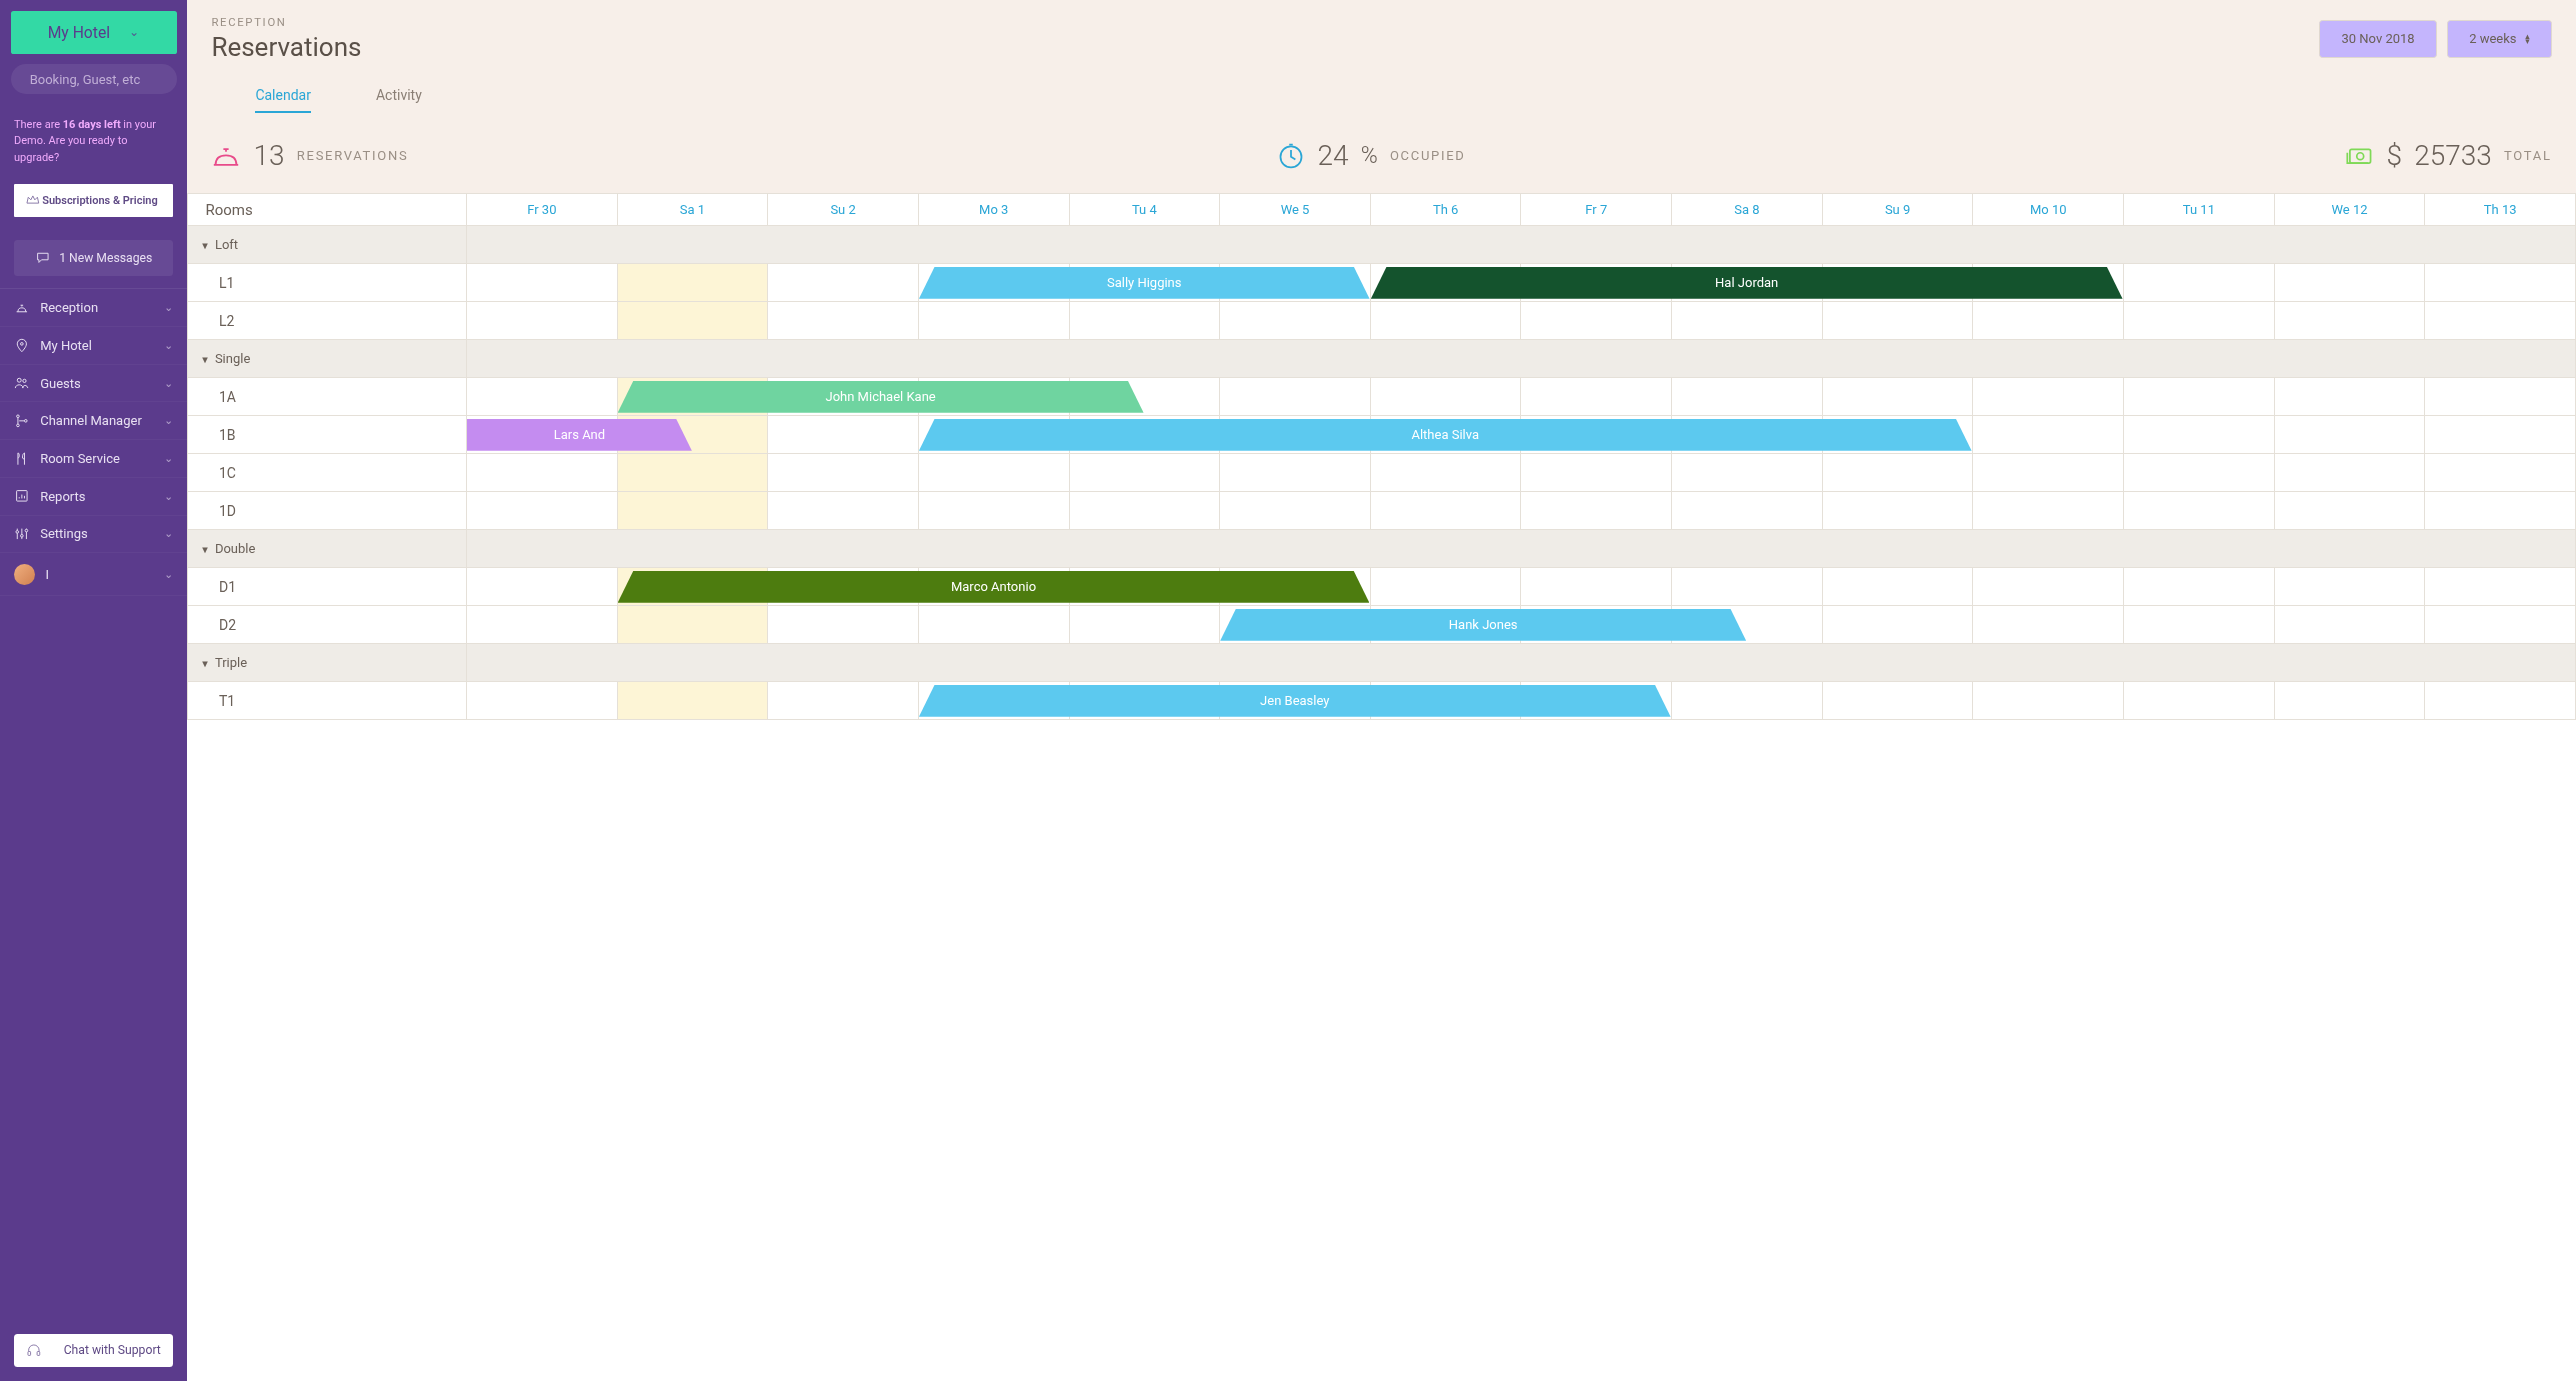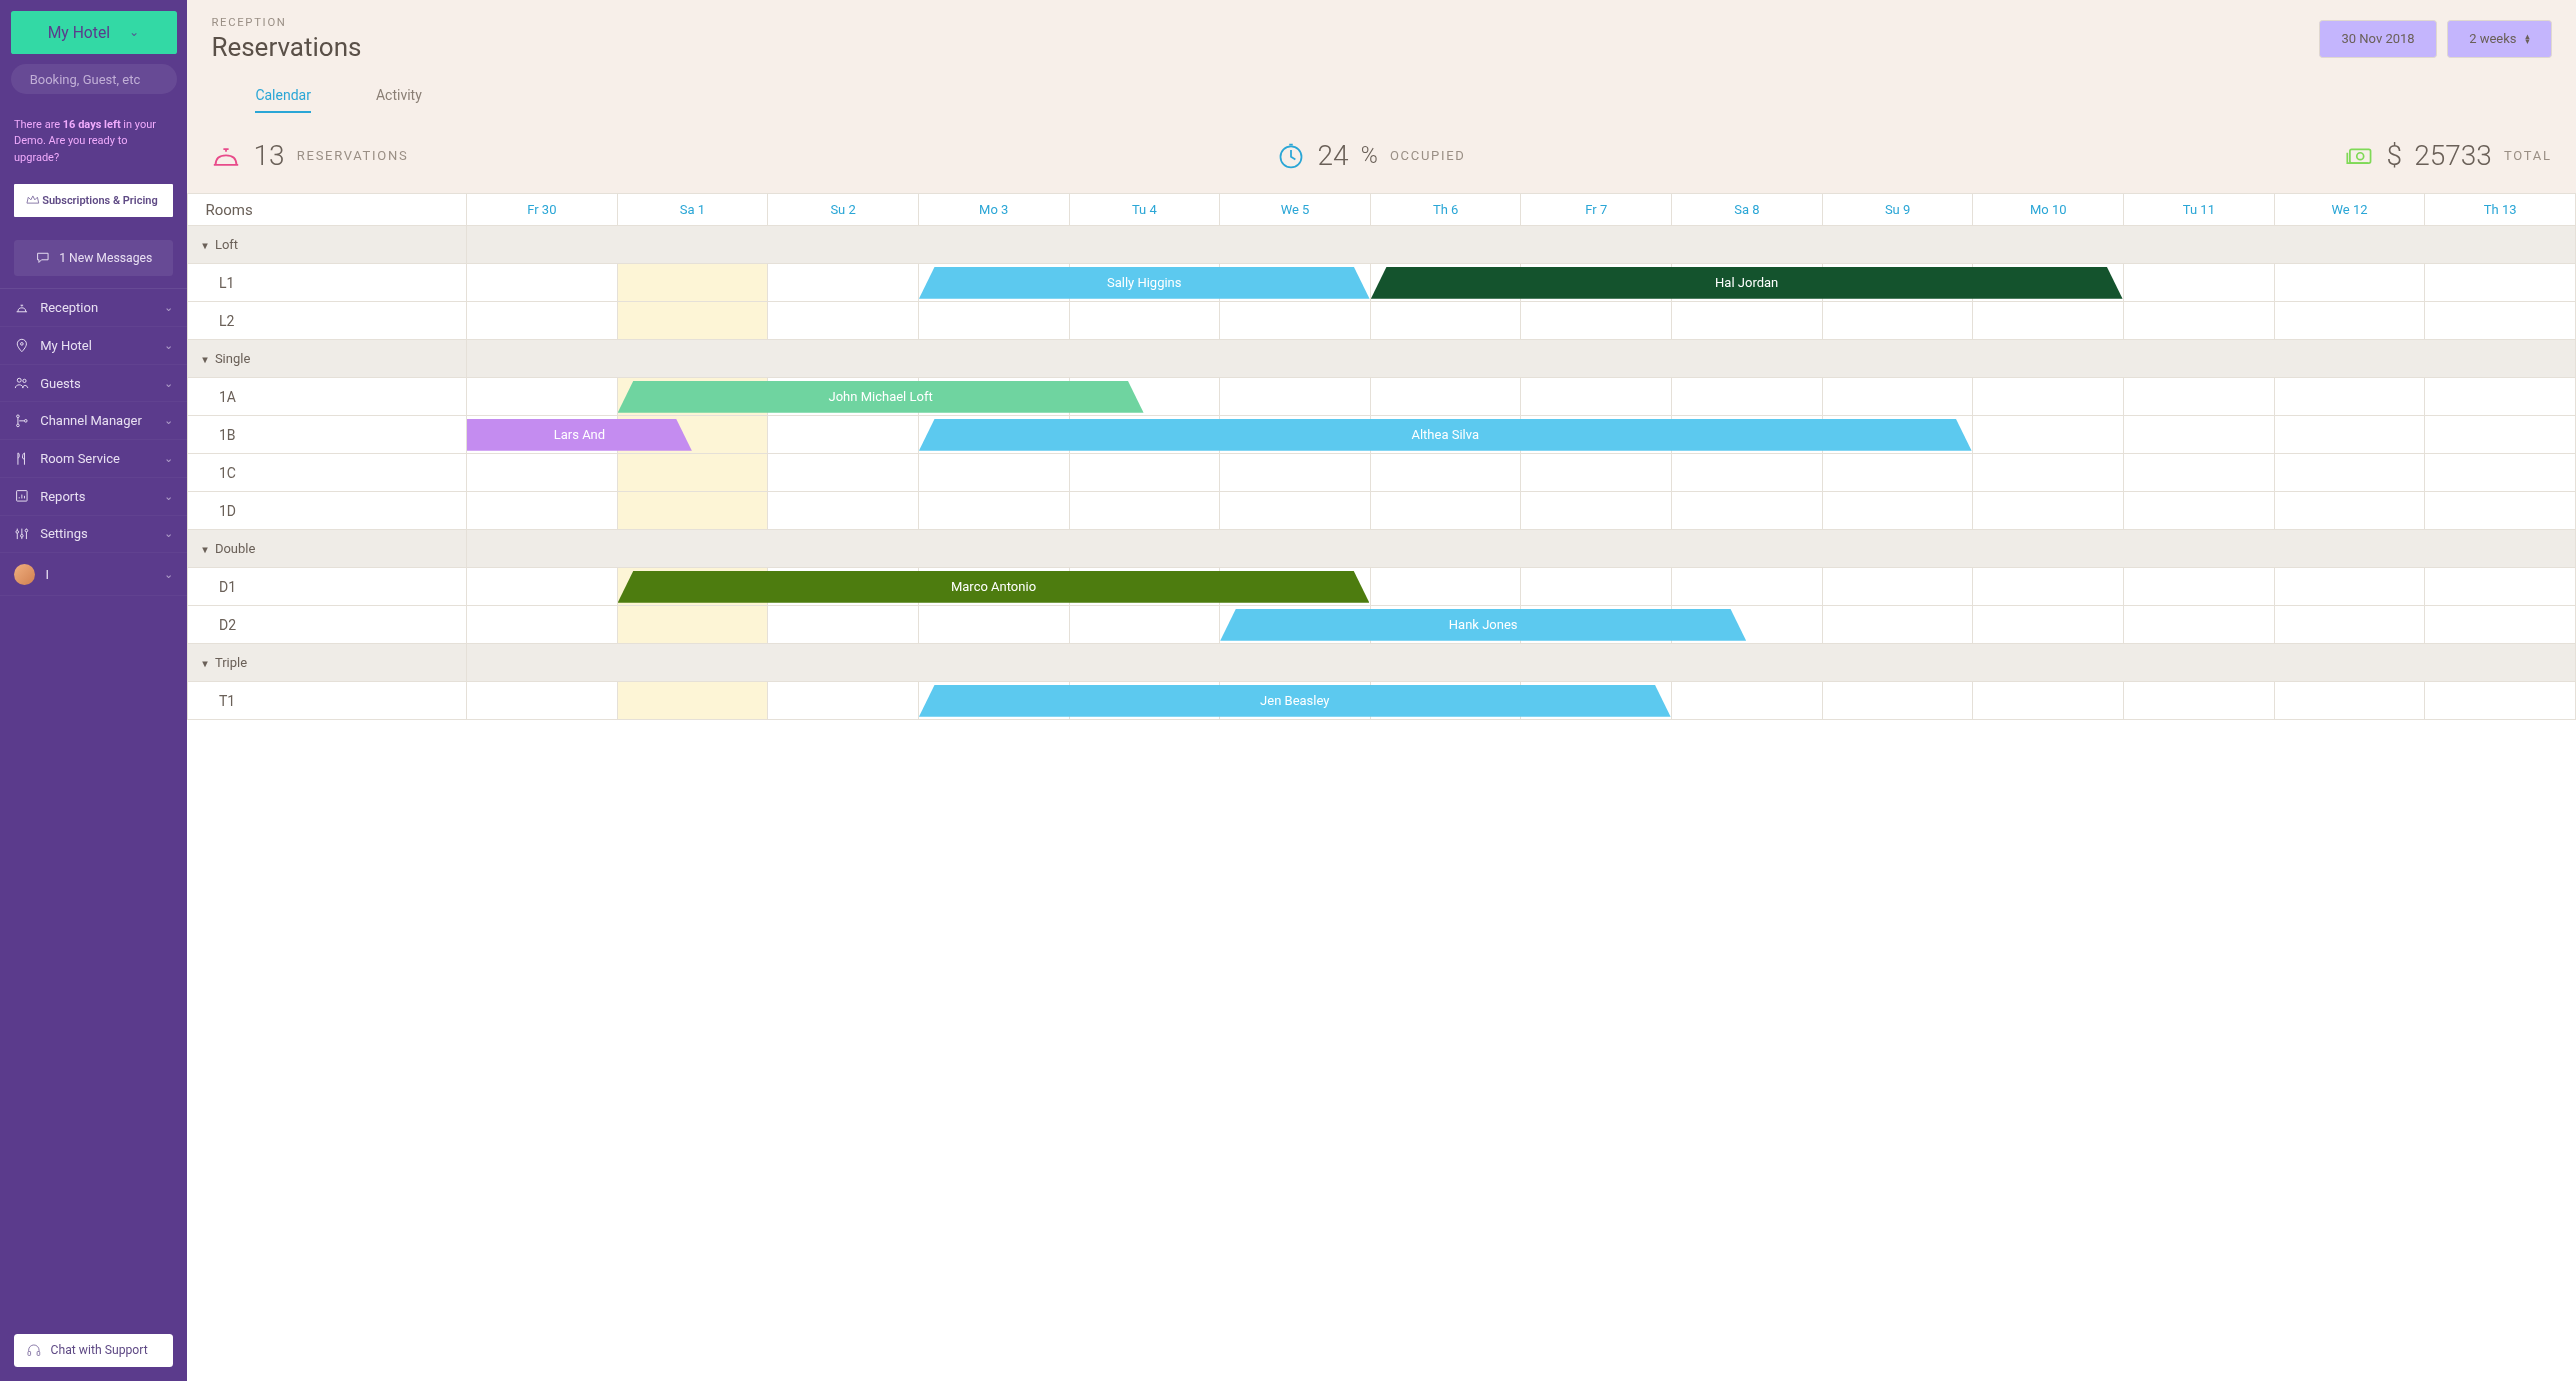--- a/index.html
+++ b/index.html
@@ -31,21 +31,21 @@
   .search-box input { flex: 1; background: transparent; border: none; outline: none; color: #d0c2e0; font-size: 13px; }
   .search-box input::placeholder { color: #c0aed6; }
   .demo-banner { padding: 10.5px 14px; font-size: 11px; line-height: 1.5; color: #f0abfc; }
   .demo-banner b { font-weight: 700; }
   .subs-btn { margin: 7px 14px 14px; background: #fff; color: #5f4a85; font-size: 11px; font-weight: 600; padding: 8.7px 10.5px; border-radius: 1px; display: flex; align-items: center; gap: 2px; cursor: pointer; }
   .messages-btn { margin: 8.7px 14px 12.2px; background: rgba(255,255,255,.08); color: #e8dff2; font-size: 12.2px; padding: 10.5px 12.2px; border-radius: 3.5px; display: flex; align-items: center; justify-content: center; gap: 8.7px; cursor: pointer; }
   .nav { border-top: 0.9px solid rgba(255,255,255,.08); }
   .nav-item { display: flex; align-items: center; gap: 10.5px; padding: 10.5px 14px; font-size: 13px; color: #e8e0f2; cursor: pointer; border-bottom: 0.9px solid rgba(255,255,255,.04); position: relative; }
   .nav-item .chev-r { margin-left: auto; font-size: 10.5px; opacity: .6; }
   .nav-item.user .avatar { width: 21px; height: 21px; border-radius: 50%; background: linear-gradient(135deg,#f0b080,#d08050); display: inline-block; }
-  .support-btn { margin: auto 14px 14px; background: #fff; color: #5f4a85; font-size: 12.2px; padding: 8.7px 12.2px; border-radius: 3.5px; display: flex; align-items: center; gap: 8.7px; cursor: pointer; }
+  .support-btn { margin: auto 14px 14px; background: #fff; color: #5f4a85; font-size: 12.2px; padding: 8.7px 12.2px; border-radius: 3.5px; display: flex; align-items: center; gap: 8.7px; cursor: pointer; justify-content: space-between; }
 
   
   .main { flex: 1; display: flex; flex-direction: column; overflow: hidden; }
   .header { background: var(--cream); padding: 15.7px 24.4px 0; }
   .breadcrumb { font-size: 11.3px; color: var(--text-light); letter-spacing: 1.7px; text-transform: uppercase; }
   .title-row { display: flex; align-items: center; }
   .title { font-size: 26px; font-weight: 400; color: #5a5048; margin-top: 3.5px; }
   .header-controls { margin-left: auto; display: flex; gap: 10.5px; }
   .date-btn, .range-select { background: #c4b5fd; border: 0.9px solid #e0d8cf; border-radius: 3.5px; padding: 10.5px 21px; font-size: 13px; color: #6a6058; cursor: pointer; display: flex; align-items: center; gap: 8.7px; }
   .tabs { display: flex; gap: 21px; margin-top: 15.7px; }
@@ -300,21 +300,21 @@
             <td class="body-cell"></td>
           </tr>
           <tr class="group">
             <td class="room-cell"><span class="tri">▼</span>Single</td>
             <td colspan="14"></td>
           </tr>
           <tr>
             <td class="room-cell">1A</td>
             <td class="body-cell"></td>
             <td class="body-cell today">
-              <div class="reservation normal" style="background: rgb(111, 212, 160); left: 0%; width: calc(350% + 2.2px);">John Michael Loft</div>
+              <div class="reservation normal" style="background: rgb(111, 212, 160); left: 0%; width: calc(350% + 2.2px);">John Michael Kane</div>
             </td>
             <td class="body-cell"></td>
             <td class="body-cell"></td>
             <td class="body-cell"></td>
             <td class="body-cell"></td>
             <td class="body-cell"></td>
             <td class="body-cell"></td>
             <td class="body-cell"></td>
             <td class="body-cell"></td>
             <td class="body-cell"></td>

